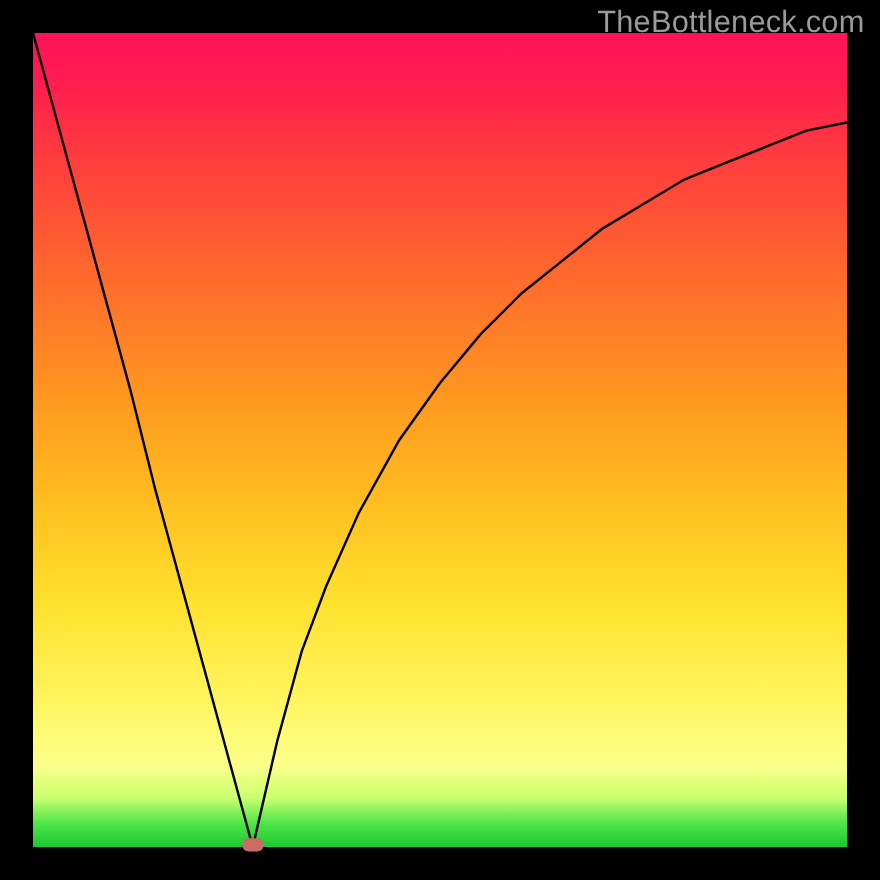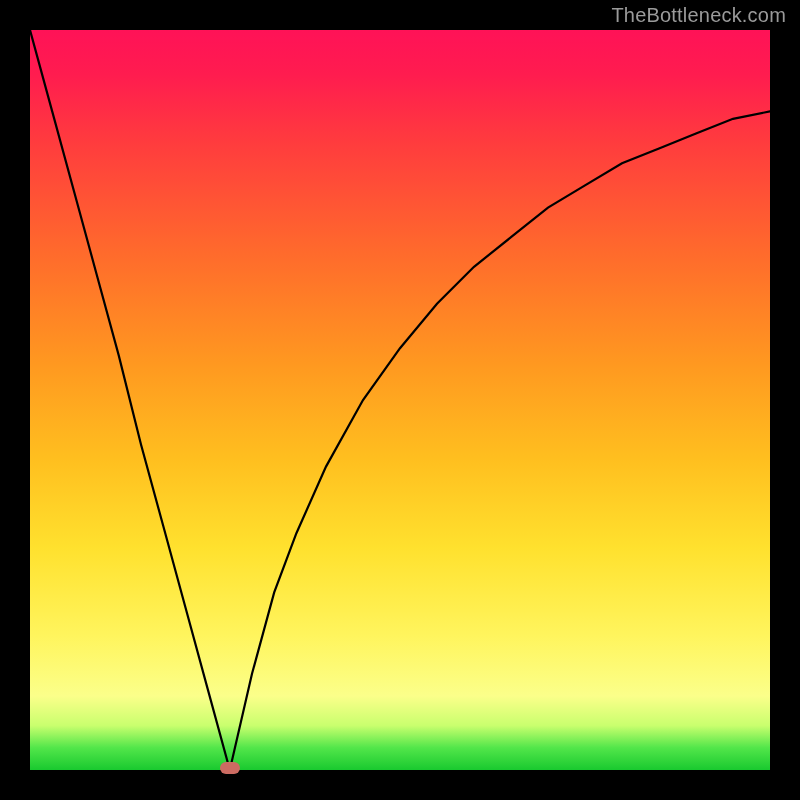--- a/index.html
+++ b/index.html
@@ -40,21 +40,21 @@
       #c9ff6e 94%,
       #52e64a 97%,
       #19c92f 100%
     );
   }
   .watermark {
     position: absolute;
     top: 4px;
     right: 14px;
     color: #9a9a9a;
-    font-size: 20px;
+    font-size: 28px;
     letter-spacing: 0.2px;
     user-select: none;
   }
   svg.curve {
     position: absolute;
     left: 0;
     top: 0;
     width: 740px;
     height: 740px;
   }

